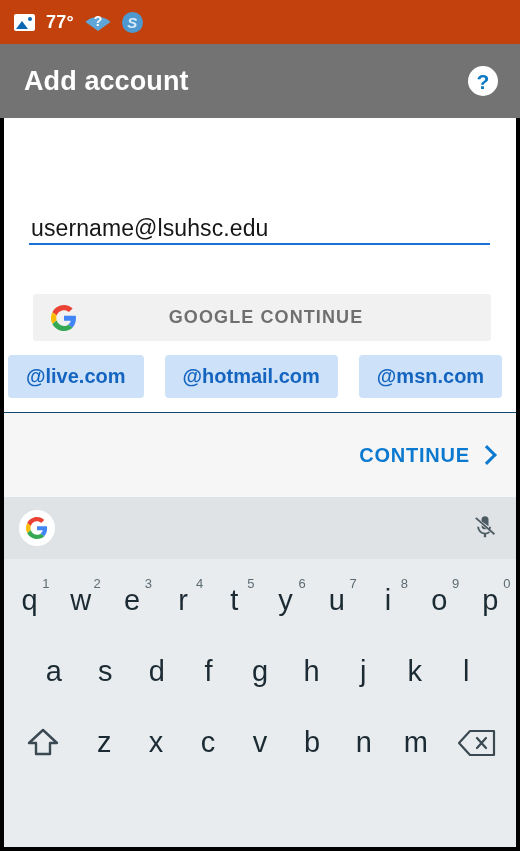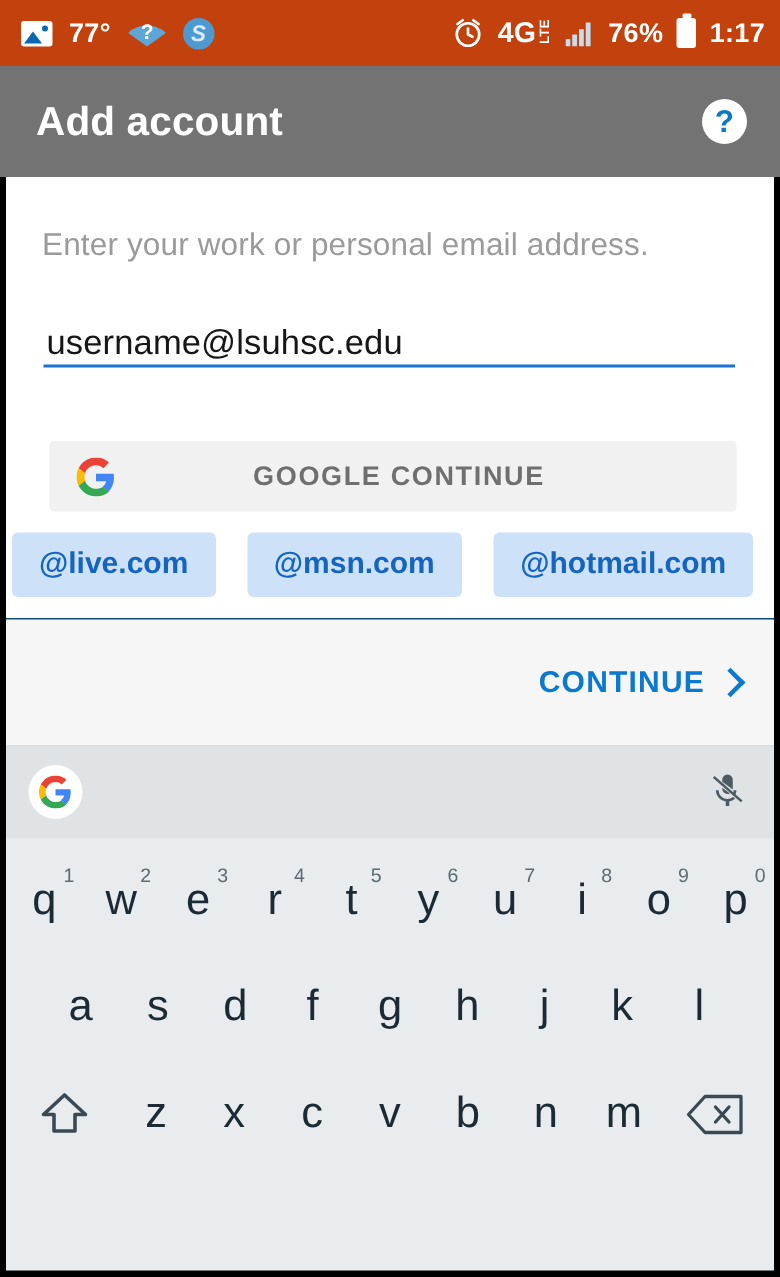--- a/index.html
+++ b/index.html
@@ -338,71 +338,49 @@
       <div class="gallery-icon"></div>
       <span class="sb-text">77°</span>
       <span style="position:relative;display:inline-block;width:26px;height:20px;">
         <svg width="26" height="20" viewBox="0 0 26 20">
           <path d="M13 5 C19 5 24 8 25.5 10 L13 19 L0.5 10 C2 8 7 5 13 5 Z" fill="#5fa6d8"></path>
         </svg>
         <span class="sb-text" style="position:absolute;left:9px;top:2px;font-size:14px;">?</span>
       </span>
       <span class="shazam-icon">S</span>
     </div>
-    <div class="status-right">
-      <svg width="22" height="22" viewBox="0 0 22 22">
-        <circle cx="11" cy="12" r="7.5" fill="none" stroke="#fff" stroke-width="1.8"></circle>
-        <path d="M11 8 L11 12 L14 13.5" fill="none" stroke="#fff" stroke-width="1.8" stroke-linecap="round"></path>
-        <path d="M4 5 L7.5 2.5" stroke="#fff" stroke-width="1.8" stroke-linecap="round"></path>
-        <path d="M18 5 L14.5 2.5" stroke="#fff" stroke-width="1.8" stroke-linecap="round"></path>
-      </svg>
-      <span style="display:flex;align-items:flex-start;">
-        <span class="sb-text" style="font-size:19px;">4G</span>
-        <span style="color:#fff;font-size:9px;font-weight:bold;writing-mode:vertical-rl;transform:rotate(180deg);line-height:1;margin-left:1px;">LTE</span>
-      </span>
-      <svg width="20" height="18" viewBox="0 0 20 18">
-        <rect x="0" y="13" width="3.2" height="5" fill="#c7dcec"></rect>
-        <rect x="4.5" y="10" width="3.2" height="8" fill="#c7dcec"></rect>
-        <rect x="9" y="6.5" width="3.2" height="11.5" fill="#c7dcec"></rect>
-        <rect x="13.5" y="2" width="3.2" height="16" fill="#c7dcec"></rect>
-      </svg>
-      <span class="sb-text">76%</span>
-      <span class="battery-icon"></span>
-      <span class="sb-text">1:17</span>
-    </div>
   </div>
 
   <div class="app-bar">
     <span class="app-title">Add account</span>
     <span class="help-btn">?</span>
   </div>
 
   <div class="content">
 
-    <div class="prompt">Enter your work or personal email address.</div>
 
     <div class="email-field">
       <input class="email-value" type="text" value="username@lsuhsc.edu" style="">
       <div class="email-underline"></div>
     </div>
 
     <div class="google-accounts">
       <svg class="g-logo" viewBox="0 0 48 48">
         <path fill="#EA4335" d="M24 9.5c3.5 0 6.6 1.2 9.1 3.6l6.8-6.8C35.9 2.4 30.4 0 24 0 14.6 0 6.5 5.4 2.6 13.2l7.9 6.2C12.4 13.7 17.7 9.5 24 9.5z"></path>
         <path fill="#4285F4" d="M46.1 24.6c0-1.6-.1-3.2-.4-4.6H24v9.1h12.4c-.5 2.9-2.2 5.3-4.6 7l7.6 5.9c4.4-4.1 6.7-10.1 6.7-17.4z"></path>
         <path fill="#FBBC05" d="M10.5 28.6c-.5-1.4-.8-2.9-.8-4.6s.3-3.2.8-4.6l-7.9-6.2C.9 16.3 0 20 0 24s.9 7.7 2.6 10.8l7.9-6.2z"></path>
         <path fill="#34A853" d="M24 48c6.5 0 11.9-2.1 15.9-5.8l-7.6-5.9c-2.1 1.4-4.8 2.3-8.3 2.3-6.3 0-11.6-4.2-13.5-9.9l-7.9 6.2C6.5 42.6 14.6 48 24 48z"></path>
       </svg>
       <span class="google-accounts-label">GOOGLE CONTINUE</span>
     </div>
 
     <div class="chips-row">
       <div class="chip">@live.com</div>
+      <div class="chip">@hotmail.com</div>
       <div class="chip">@msn.com</div>
-      <div class="chip">@hotmail.com</div>
     </div>
 
     <div class="action-strip">
       <div class="continue-btn">
         <span>CONTINUE</span>
         <span class="chevron"></span>
       </div>
     </div>
   </div>
 

